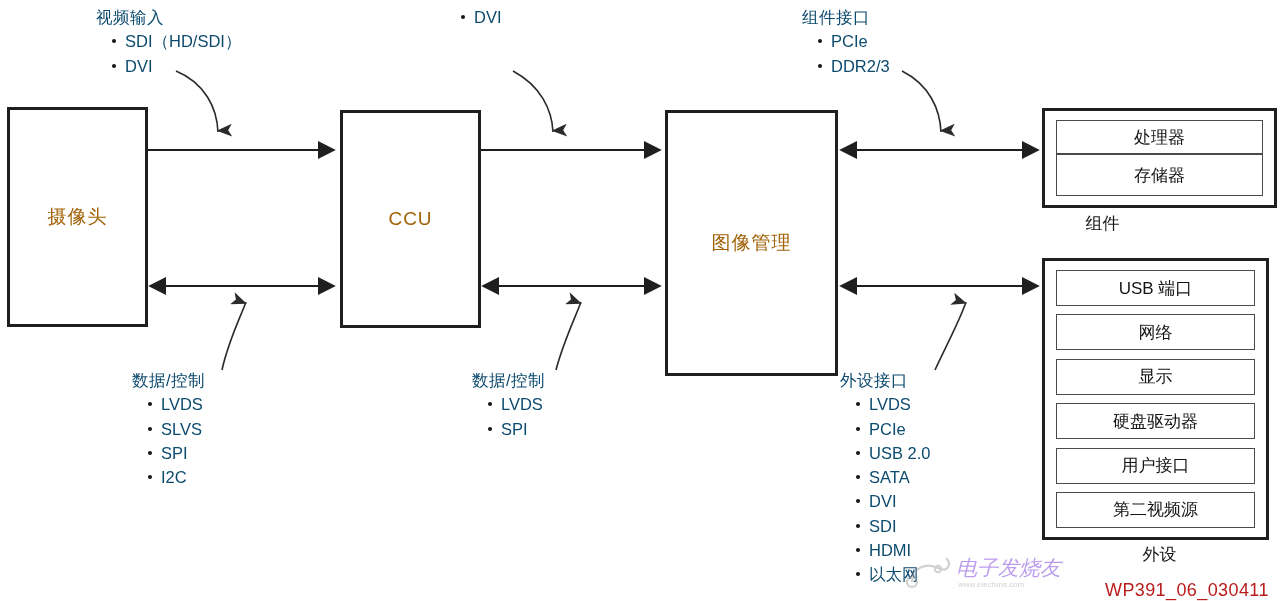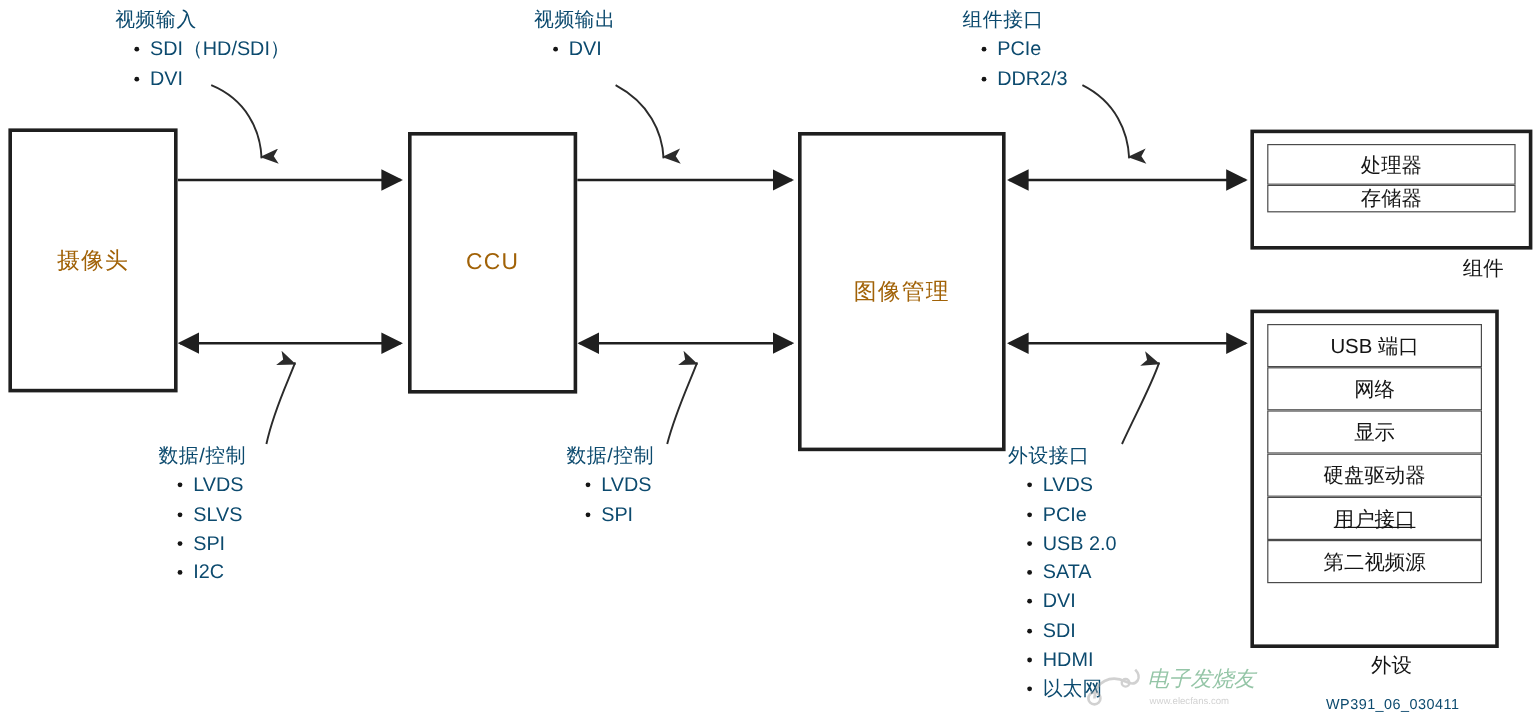--- a/index.html
+++ b/index.html
@@ -36,20 +36,21 @@
     white-space: nowrap;
   }
 
   
   .group-box {
     border: 3px solid #1f1f1f;
     background: #ffffff;
     box-sizing: border-box;
     display: flex;
     flex-direction: column;
+    justify-content: space-between;
     padding: 9px 11px;
   }
   .group-item {
     border: 1.5px solid #4a4a4a;
     background: #ffffff;
     box-sizing: border-box;
     display: flex;
     align-items: center;
     justify-content: center;
     font-size: 17px;
@@ -81,31 +82,31 @@
     content: "";
     position: absolute;
     left: 0; top: 10px;
     width: 4px; height: 4px;
     border-radius: 50%;
     background: #151515;
   }
 
   
   .fig-id {
-    font-size: 12px;
-    color: #0c4a6e;
+    font-size: 18px;
+    color: #b91c1c;
     letter-spacing: .4px;
     white-space: nowrap;
   }
   .watermark {
     opacity: .45;
   }
   .wm-text {
-    font-size: 18px;
-    color: #15803d;
+    font-size: 21px;
+    color: #6d28d9;
     font-style: italic;
     white-space: nowrap;
     font-family: "DejaVu Sans", sans-serif;
   }
   .wm-url {
     font-size: 8px;
     color: #9a9a9a;
     white-space: nowrap;
   }
 </style>
@@ -178,58 +179,57 @@
 </div>
 
 <div class="abs block" style="left:665px; top:110px; width:173px; height:266px;">
   <span class="block-label">图像管理</span>
 </div>
 
 <div class="abs group-box" style="left:1042px; top:108px; width:235px; height:100px;">
   <div class="group-item" style="height:34px;">
     <span>处理器</span>
   </div>
-  <div class="group-item" style="height:23px;">
+  <div class="group-item" style="height:42px;">
     <span>存储器</span>
   </div>
 </div>
-<div class="abs group-caption" style="left:1018px; top:212px; width:235px;text-align:right;">组件</div>
-
-<div class="abs group-box" style="left:1042px; top:258px; width:207px; height:282px;">
+<div class="abs group-caption" style="left:985px; top:212px; width:235px;">组件</div>
+
+<div class="abs group-box" style="left:1042px; top:258px; width:227px; height:282px;">
   <div class="group-item" style="height:36px;">
     <span>USB 端口</span>
   </div>
   <div class="group-item" style="height:36px;">
     <span>网络</span>
   </div>
   <div class="group-item" style="height:36px;">
     <span>显示</span>
   </div>
   <div class="group-item" style="height:36px;">
     <span>硬盘驱动器</span>
   </div>
-  <div class="group-item" style="height:36px;text-decoration:underline;">
+  <div class="group-item" style="height:36px;">
     <span>用户接口</span>
   </div>
   <div class="group-item" style="height:36px;">
     <span>第二视频源</span>
   </div>
 </div>
 <div class="abs group-caption" style="left:1042px; top:543px; width:235px;text-align:center;">外设</div>
 
 <div class="abs callout" style="left:96px; top:5px;">
   <div class="title">视频输入</div>
   <ul>
     <li>SDI（HD/SDI）</li>
     <li>DVI</li>
   </ul>
 </div>
 
 <div class="abs callout" style="left:445px; top:5px;">
-  <div class="title">视频输出</div>
   <ul>
     <li>DVI</li>
   </ul>
 </div>
 
 <div class="abs callout" style="left:802px; top:5px;">
   <div class="title">组件接口</div>
   <ul>
     <li>PCIe</li>
     <li>DDR2/3</li>

